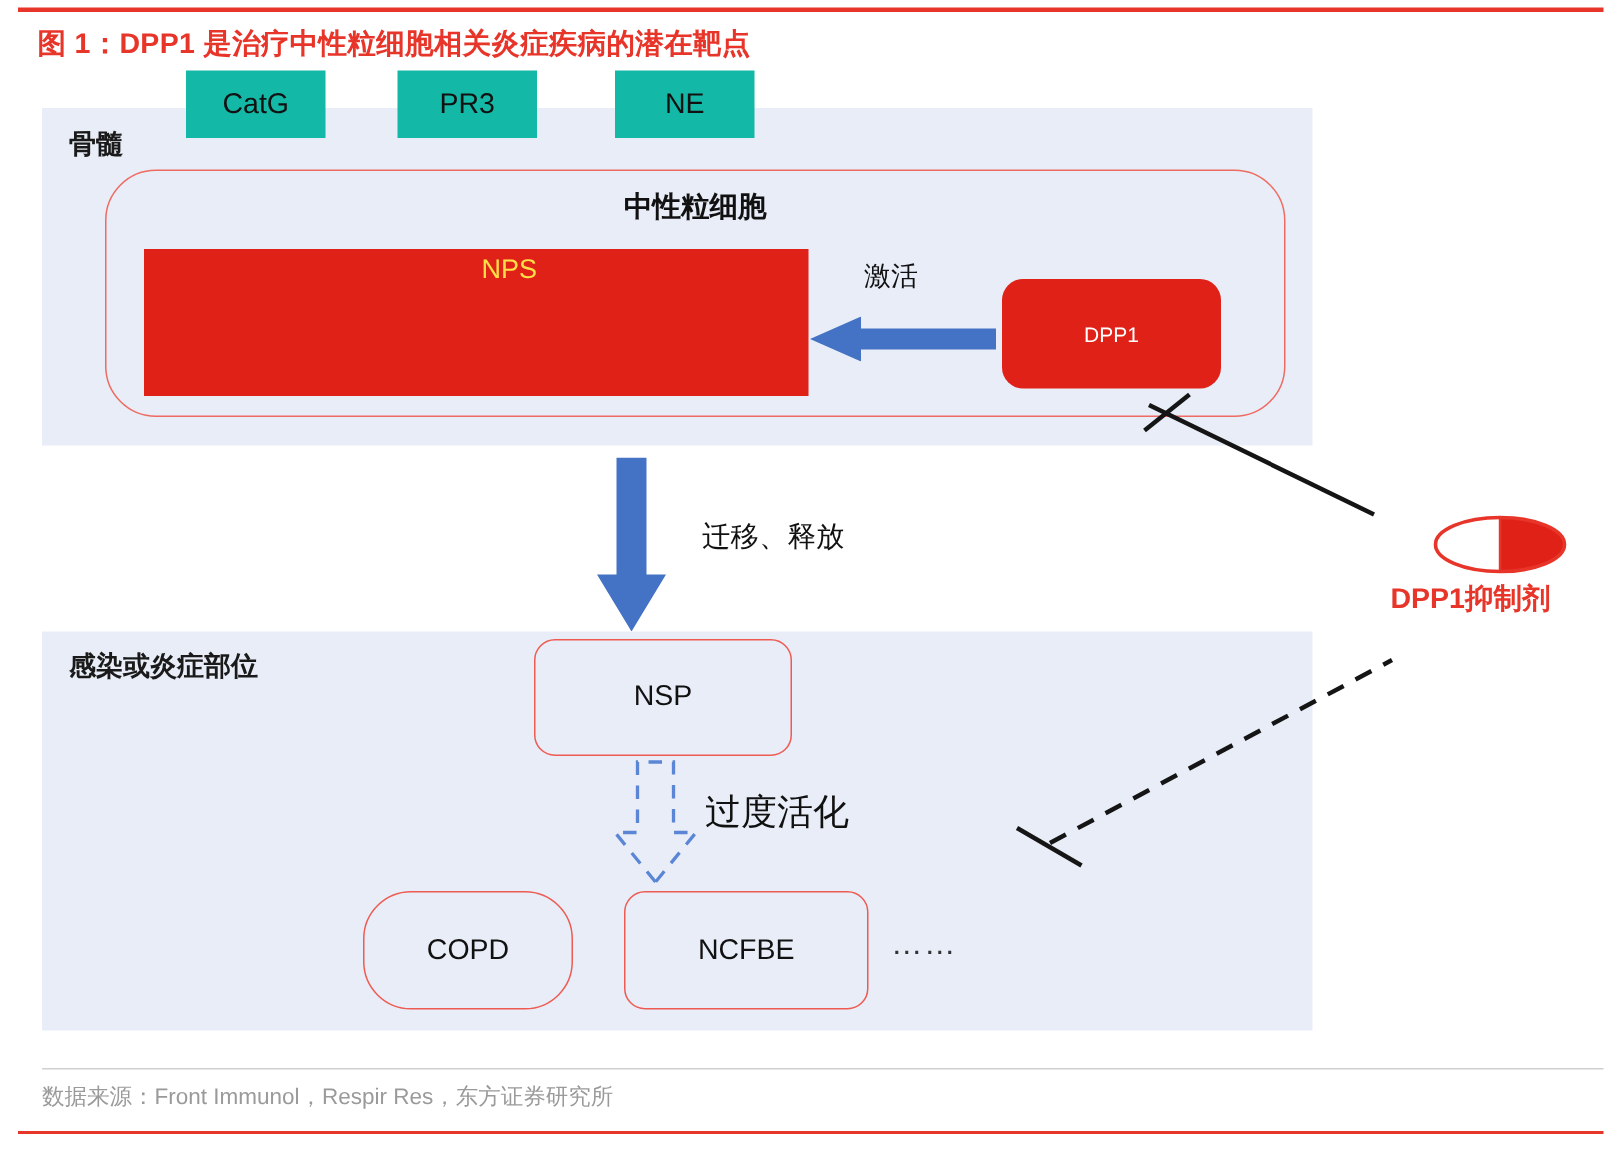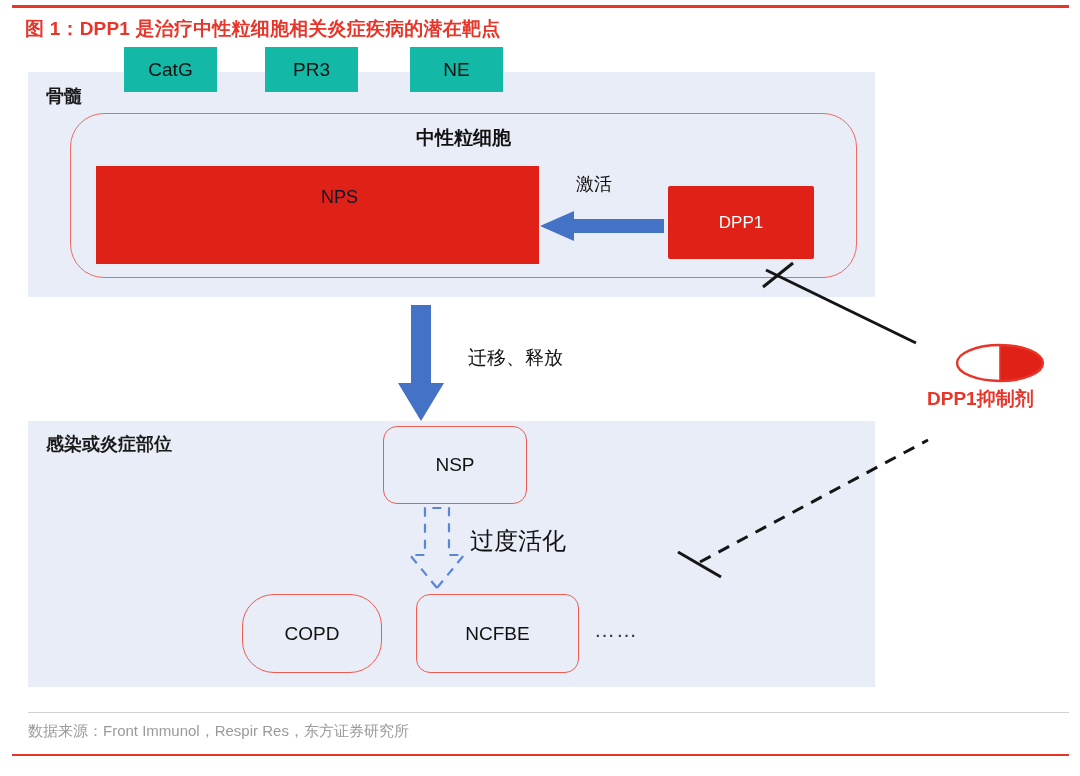--- a/index.html
+++ b/index.html
@@ -71,23 +71,23 @@
 
   
   .nps-box {
     position: absolute;
     left: 96px; top: 166px;
     width: 443px; height: 98px;
     background: #E02118;
   }
   .nps-title {
     position: absolute;
-    left: 0; right: 0; top: 21px;
+    left: 0; right: 0; top: 3px;
     text-align: center;
-    color: #0f172a;
+    color: #fde047;
     font-size: 18px;
     padding-left: 44px;
   }
   .nps-sub {
     position: absolute;
     top: 47px;
     height: 45px;
     background: #14b8a6;
     display: flex;
     align-items: center;
@@ -98,26 +98,26 @@
   #nps-sub-0 { left: 124px; width: 93px; }
   #nps-sub-1 { left: 265px; width: 93px; }
   #nps-sub-2 { left: 410px; width: 93px; }
 
   
   .dpp1-box {
     position: absolute;
     left: 668px; top: 186px;
     width: 146px; height: 73px;
     background: #E02118;
-    border-radius: 2px;
+    border-radius: 14px;
     display: flex;
     align-items: center;
     justify-content: center;
     color: #ffffff;
-    font-size: 17px;
+    font-size: 14px;
   }
 
   
   .activate-label {
     position: absolute;
     left: 576px; top: 172px;
     font-size: 18px;
     color: #111;
     white-space: nowrap;
   }
@@ -146,21 +146,21 @@
     position: absolute;
     border: 1.7px solid #EE5B52;
     border-radius: 14px;
     box-sizing: border-box;
     display: flex;
     align-items: center;
     justify-content: center;
     font-size: 19px;
     color: #111;
   }
-  #box-nsp   { left: 383px; top: 426px; width: 144px; height: 78px; }
+  #box-nsp   { left: 356px; top: 426px; width: 172px; height: 78px; }
   #box-copd  { left: 242px; top: 594px; width: 140px; height: 79px; border-radius: 32px; }
   #box-ncfbe { left: 416px; top: 594px; width: 163px; height: 79px; }
 
   .ellipsis-dots {
     position: absolute;
     left: 594px; top: 618px;
     font-size: 21px;
     color: #333;
     letter-spacing: 1px;
   }

